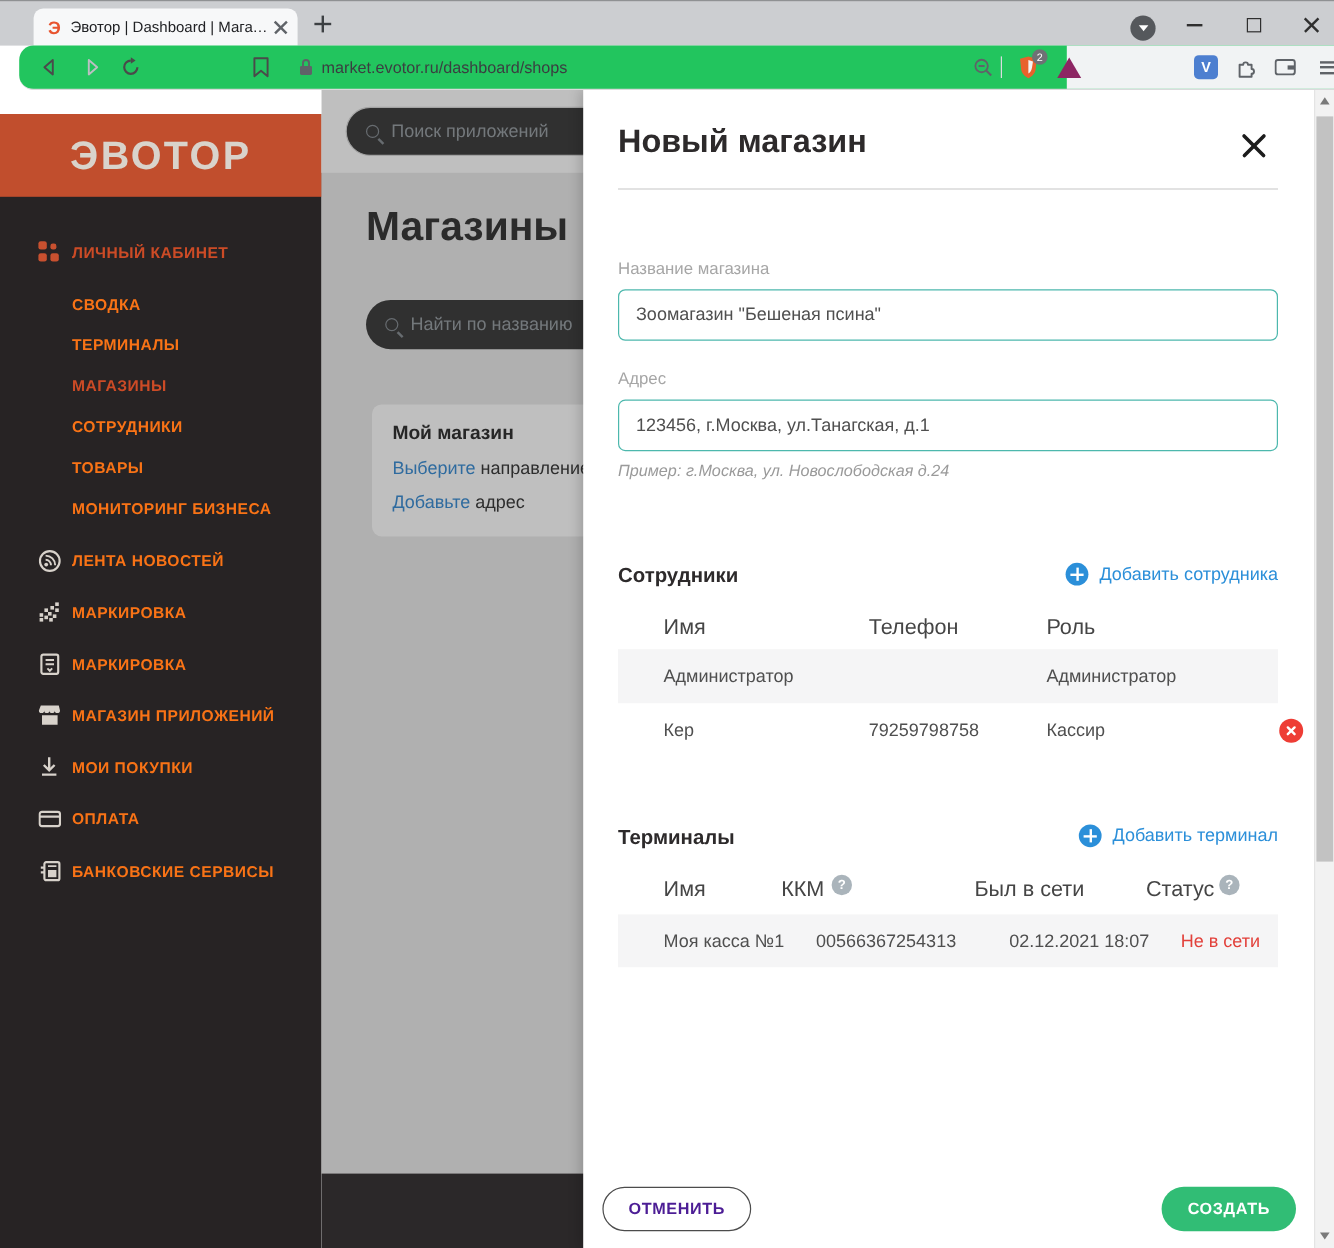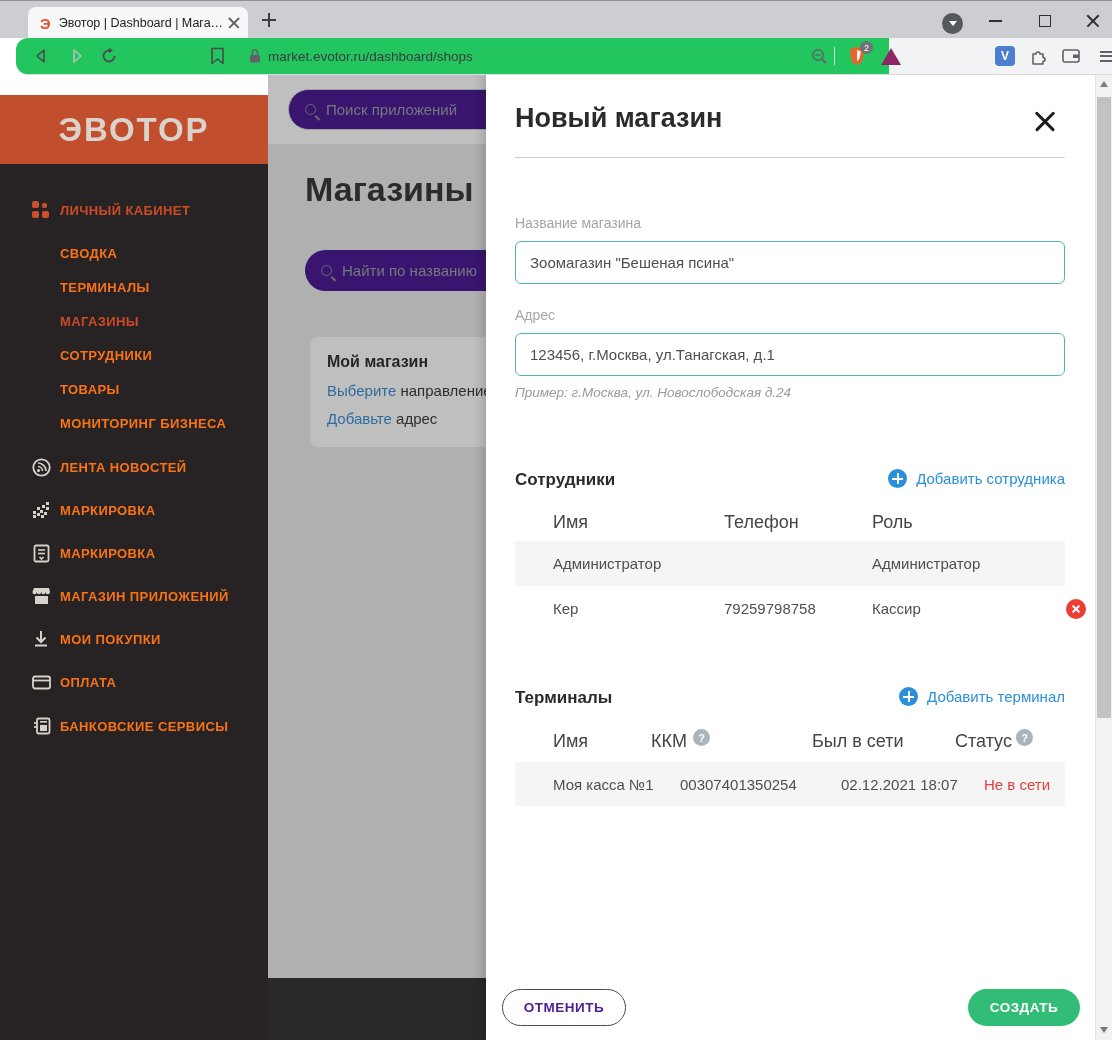--- a/index.html
+++ b/index.html
@@ -55,21 +55,21 @@
   .grid-ic { position:relative; width:18px; height:18px; }
   .grid-ic i { position:absolute; background:#c8502f; border-radius:2px; }
   .grid-ic i:nth-child(1){ left:0; top:0; width:7px; height:7px; }
   .grid-ic i:nth-child(2){ left:10px; top:2px; width:5px; height:5px; }
   .grid-ic i:nth-child(3){ left:0; top:10px; width:7px; height:7px; }
   .grid-ic i:nth-child(4){ left:10px; top:10px; width:7px; height:7px; }
 
   
   .main { position:absolute; left:268px; top:0; width:844px; height:965px; background:#ebebeb; }
   .main-topbar { position:absolute; left:0; top:0; width:844px; height:69px; background:#fff; }
-  .search-pill { position:absolute; border:1px solid #d8d8d8; background:#4c1d95; border-radius:21px; display:flex; align-items:center; padding-left:16px; }
+  .search-pill { position:absolute; border:1px solid #d8d8d8; background:#404040; border-radius:21px; display:flex; align-items:center; padding-left:16px; }
   .mag-ic { width:11px; height:11px; border:1.8px solid #8a9096; border-radius:50%; position:relative; flex:0 0 auto; }
   .mag-ic::after { content:""; position:absolute; left:10px; top:10px; width:6px; height:1.8px; background:#8a9096; transform:rotate(45deg); transform-origin:0 0; }
   .pill-text { margin-left:10px; font-size:15px; color:#9aa0a5; white-space:nowrap; }
   .page-title { position:absolute; left:37px; top:95px; font-size:34px; font-weight:bold; color:#3a3a3a; }
   .shop-card { position:absolute; left:42px; top:262px; width:260px; height:110px; background:#fff; border-radius:8px; padding:16px 0 0 17px; }
   .shop-card-title { font-size:16px; font-weight:bold; color:#333; }
   .card-line { font-size:15px; color:#3d3d3d; margin-top:11px; white-space:nowrap; }
   .card-link { color:#3f8fd4; }
   .main-footer { position:absolute; left:0; top:903px; width:844px; height:62px; background:#3a3637; }
   .dim-overlay { position:absolute; inset:0; background:rgba(0,0,0,0.25); }
@@ -389,21 +389,21 @@
     </div>
     <div class="tbl-head" style="left:67px; top:656px;">Имя</div>
     <div class="tbl-head" style="left:165px; top:656px;">ККМ</div>
     <div class="help-ic" style="left:207px; top:654px;">?</div>
     <div class="tbl-head" style="left:326px; top:656px;">Был в сети</div>
     <div class="tbl-head" style="left:469px; top:656px;">Статус</div>
     <div class="help-ic" style="left:530px; top:654px;">?</div>
 
     <div class="tbl-row row-gray" style="top:687px; height:44px;">
       <span class="cell" style="left:38px;">Моя касса №1</span>
-      <span class="cell" style="left:165px;">00307401350254</span>
+      <span class="cell" style="left:165px;">00566367254313</span>
       <span class="cell" style="left:326px;">02.12.2021 18:07</span>
       <span class="cell cell-red" style="left:469px;">Не в сети</span>
     </div>
 
     <button class="btn btn-cancel">ОТМЕНИТЬ</button>
     <button class="btn btn-create">СОЗДАТЬ</button>
   </div>
 
   <div class="scrollbar">
     <div class="sb-arrow sb-up"></div>

